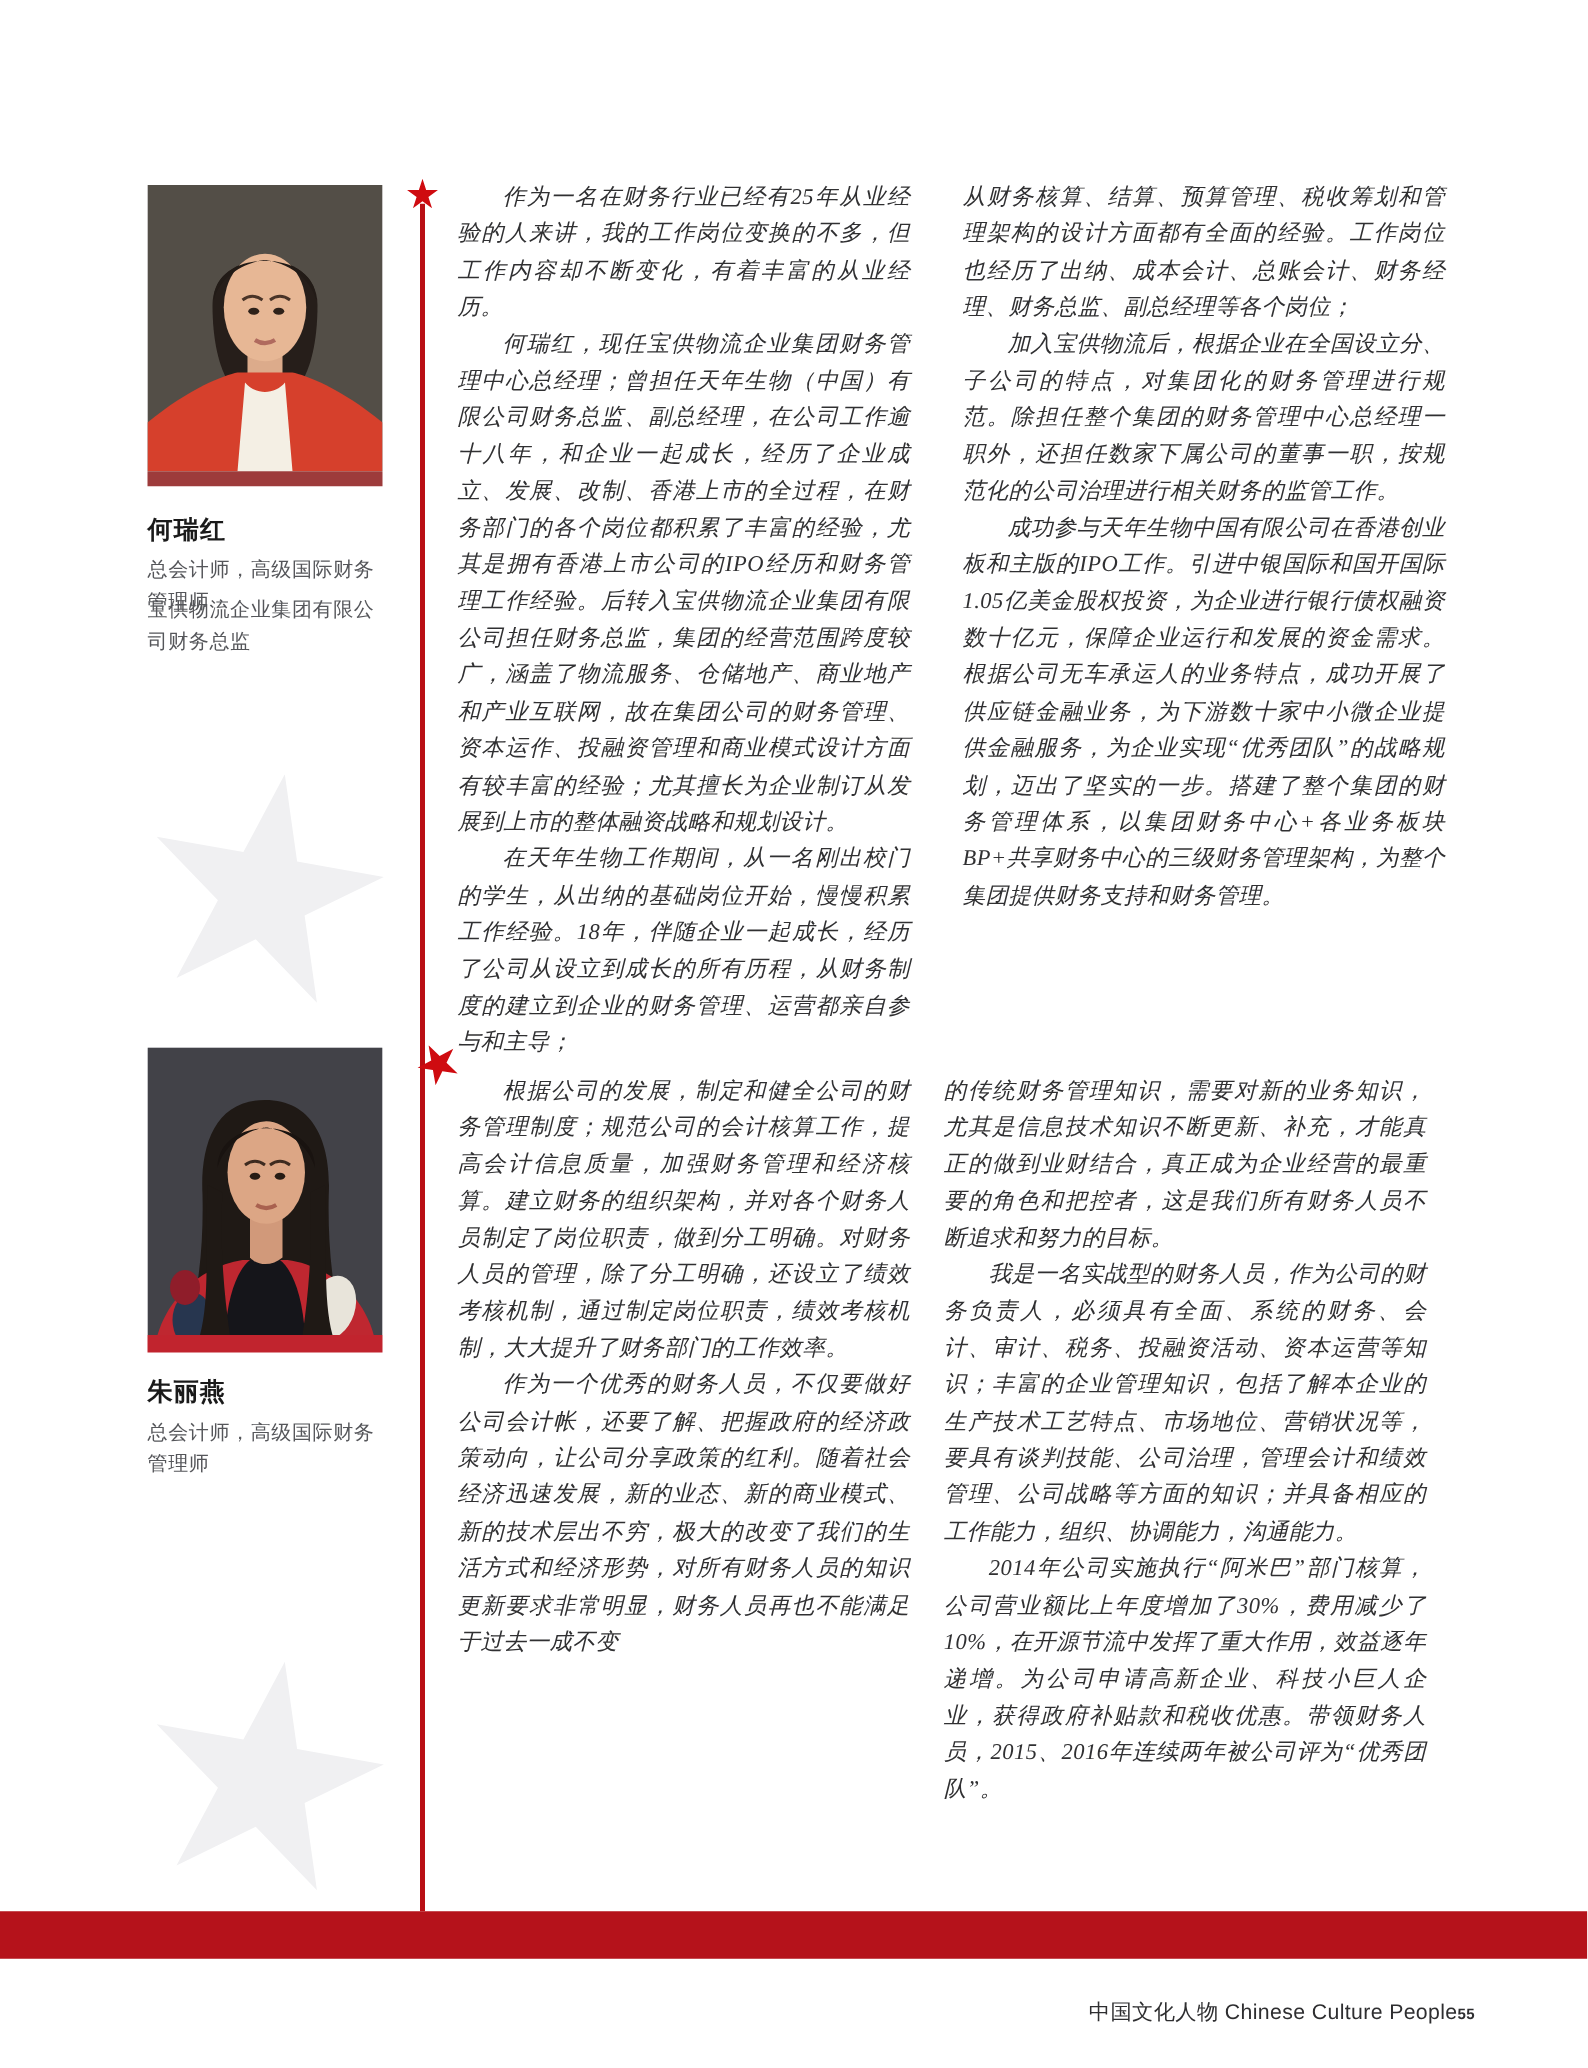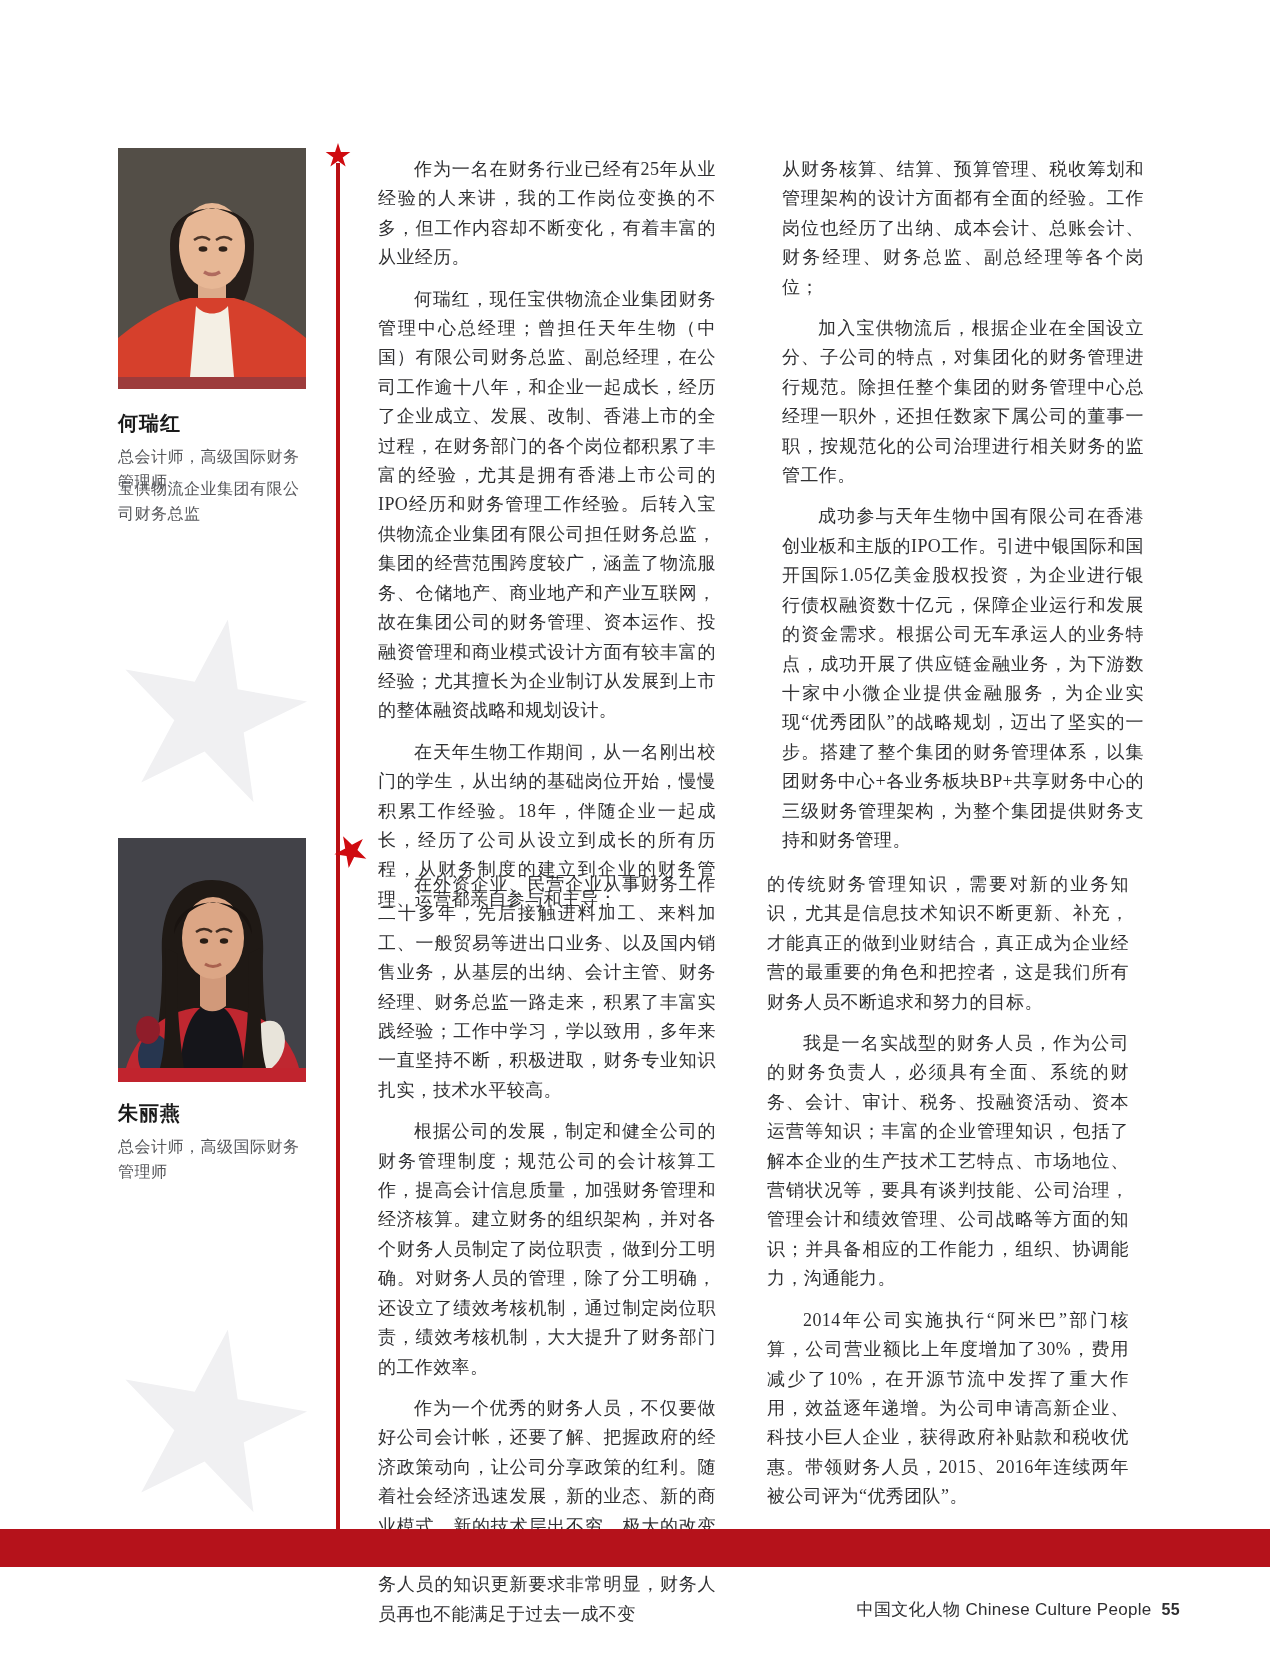--- a/index.html
+++ b/index.html
@@ -22,33 +22,33 @@
   
   .cap-name { position:absolute; left:118px; width:192px; font-size:20px; font-weight:bold; color:#1a1a1a; letter-spacing:1px; }
   .cap-gray { position:absolute; left:118px; width:192px; font-size:16px; line-height:25px; color:#55565a; letter-spacing:0.5px; }
   
   .txtcol {
     position:absolute; text-align:justify;
     font-size:18px; line-height:29.4px; color:#303032;
     font-family:"Liberation Serif","DejaVu Serif",serif;
     letter-spacing:0.4px;
   }
-  .txtcol p { margin:12px; text-indent:2em; }
+  .txtcol p { margin:0; text-indent:2em;font-style:italic; }
   .txtcol p.cont { text-indent:0; }
   .mid1   { left:366px; top:143px;  width:362px; }
   .right1 { left:770px; top:143px;  width:386px; }
   .mid2   { left:366px; top:858px;  width:362px; }
   .right2 { left:755px; top:858px;  width:386px; }
   
   .footer-bar { position:absolute; left:0; top:1529px; width:1270px; height:38px; background:#b5121b; }
   .footer-text {
     position:absolute; top:1598px; right:90px; text-align:right;
     font-size:17px; color:#2e2e30; letter-spacing:0.3px;
   }
-  .footer-text b { font-size:16px; margin-left:10px; }
+  .footer-text b { font-size:12px; }
 </style>
 </head>
 <body>
 
 <div class="page">
 
   <div class="wm-star" style="left:114px; top:618px; transform:rotate(10deg);">
     <svg width="194" height="194" viewBox="-100 -100 200 200">
       <polygon points="0,-100 22.5,-30.9 95.1,-30.9 36.3,11.8 58.8,80.9 0,38.2 -58.8,80.9 -36.3,11.8 -95.1,-30.9 -22.5,-30.9" fill="#f0f0f2"></polygon>
     </svg>
@@ -126,21 +126,20 @@
     <p>何瑞红，现任宝供物流企业集团财务管理中心总经理；曾担任天年生物（中国）有限公司财务总监、副总经理，在公司工作逾十八年，和企业一起成长，经历了企业成立、发展、改制、香港上市的全过程，在财务部门的各个岗位都积累了丰富的经验，尤其是拥有香港上市公司的IPO经历和财务管理工作经验。后转入宝供物流企业集团有限公司担任财务总监，集团的经营范围跨度较广，涵盖了物流服务、仓储地产、商业地产和产业互联网，故在集团公司的财务管理、资本运作、投融资管理和商业模式设计方面有较丰富的经验；尤其擅长为企业制订从发展到上市的整体融资战略和规划设计。</p>
     <p>在天年生物工作期间，从一名刚出校门的学生，从出纳的基础岗位开始，慢慢积累工作经验。18年，伴随企业一起成长，经历了公司从设立到成长的所有历程，从财务制度的建立到企业的财务管理、运营都亲自参与和主导；</p>
   </div>
   <div class="txtcol right1">
     <p class="cont">从财务核算、结算、预算管理、税收筹划和管理架构的设计方面都有全面的经验。工作岗位也经历了出纳、成本会计、总账会计、财务经理、财务总监、副总经理等各个岗位；</p>
     <p>加入宝供物流后，根据企业在全国设立分、子公司的特点，对集团化的财务管理进行规范。除担任整个集团的财务管理中心总经理一职外，还担任数家下属公司的董事一职，按规范化的公司治理进行相关财务的监管工作。</p>
     <p>成功参与天年生物中国有限公司在香港创业板和主版的IPO工作。引进中银国际和国开国际1.05亿美金股权投资，为企业进行银行债权融资数十亿元，保障企业运行和发展的资金需求。根据公司无车承运人的业务特点，成功开展了供应链金融业务，为下游数十家中小微企业提供金融服务，为企业实现“优秀团队”的战略规划，迈出了坚实的一步。搭建了整个集团的财务管理体系，以集团财务中心+各业务板块BP+共享财务中心的三级财务管理架构，为整个集团提供财务支持和财务管理。</p>
   </div>
 
   <div class="txtcol mid2">
-    <p>在外资企业、民营企业从事财务工作二十多年，先后接触进料加工、来料加工、一般贸易等进出口业务、以及国内销售业务，从基层的出纳、会计主管、财务经理、财务总监一路走来，积累了丰富实践经验；工作中学习，学以致用，多年来一直坚持不断，积极进取，财务专业知识扎实，技术水平较高。</p>
     <p>根据公司的发展，制定和健全公司的财务管理制度；规范公司的会计核算工作，提高会计信息质量，加强财务管理和经济核算。建立财务的组织架构，并对各个财务人员制定了岗位职责，做到分工明确。对财务人员的管理，除了分工明确，还设立了绩效考核机制，通过制定岗位职责，绩效考核机制，大大提升了财务部门的工作效率。</p>
     <p>作为一个优秀的财务人员，不仅要做好公司会计帐，还要了解、把握政府的经济政策动向，让公司分享政策的红利。随着社会经济迅速发展，新的业态、新的商业模式、新的技术层出不穷，极大的改变了我们的生活方式和经济形势，对所有财务人员的知识更新要求非常明显，财务人员再也不能满足于过去一成不变</p>
   </div>
   <div class="txtcol right2">
     <p class="cont">的传统财务管理知识，需要对新的业务知识，尤其是信息技术知识不断更新、补充，才能真正的做到业财结合，真正成为企业经营的最重要的角色和把控者，这是我们所有财务人员不断追求和努力的目标。</p>
     <p>我是一名实战型的财务人员，作为公司的财务负责人，必须具有全面、系统的财务、会计、审计、税务、投融资活动、资本运营等知识；丰富的企业管理知识，包括了解本企业的生产技术工艺特点、市场地位、营销状况等，要具有谈判技能、公司治理，管理会计和绩效管理、公司战略等方面的知识；并具备相应的工作能力，组织、协调能力，沟通能力。</p>
     <p>2014年公司实施执行“阿米巴”部门核算，公司营业额比上年度增加了30%，费用减少了10%，在开源节流中发挥了重大作用，效益逐年递增。为公司申请高新企业、科技小巨人企业，获得政府补贴款和税收优惠。带领财务人员，2015、2016年连续两年被公司评为“优秀团队”。</p>
   </div>
 
   <div class="footer-bar"></div>

